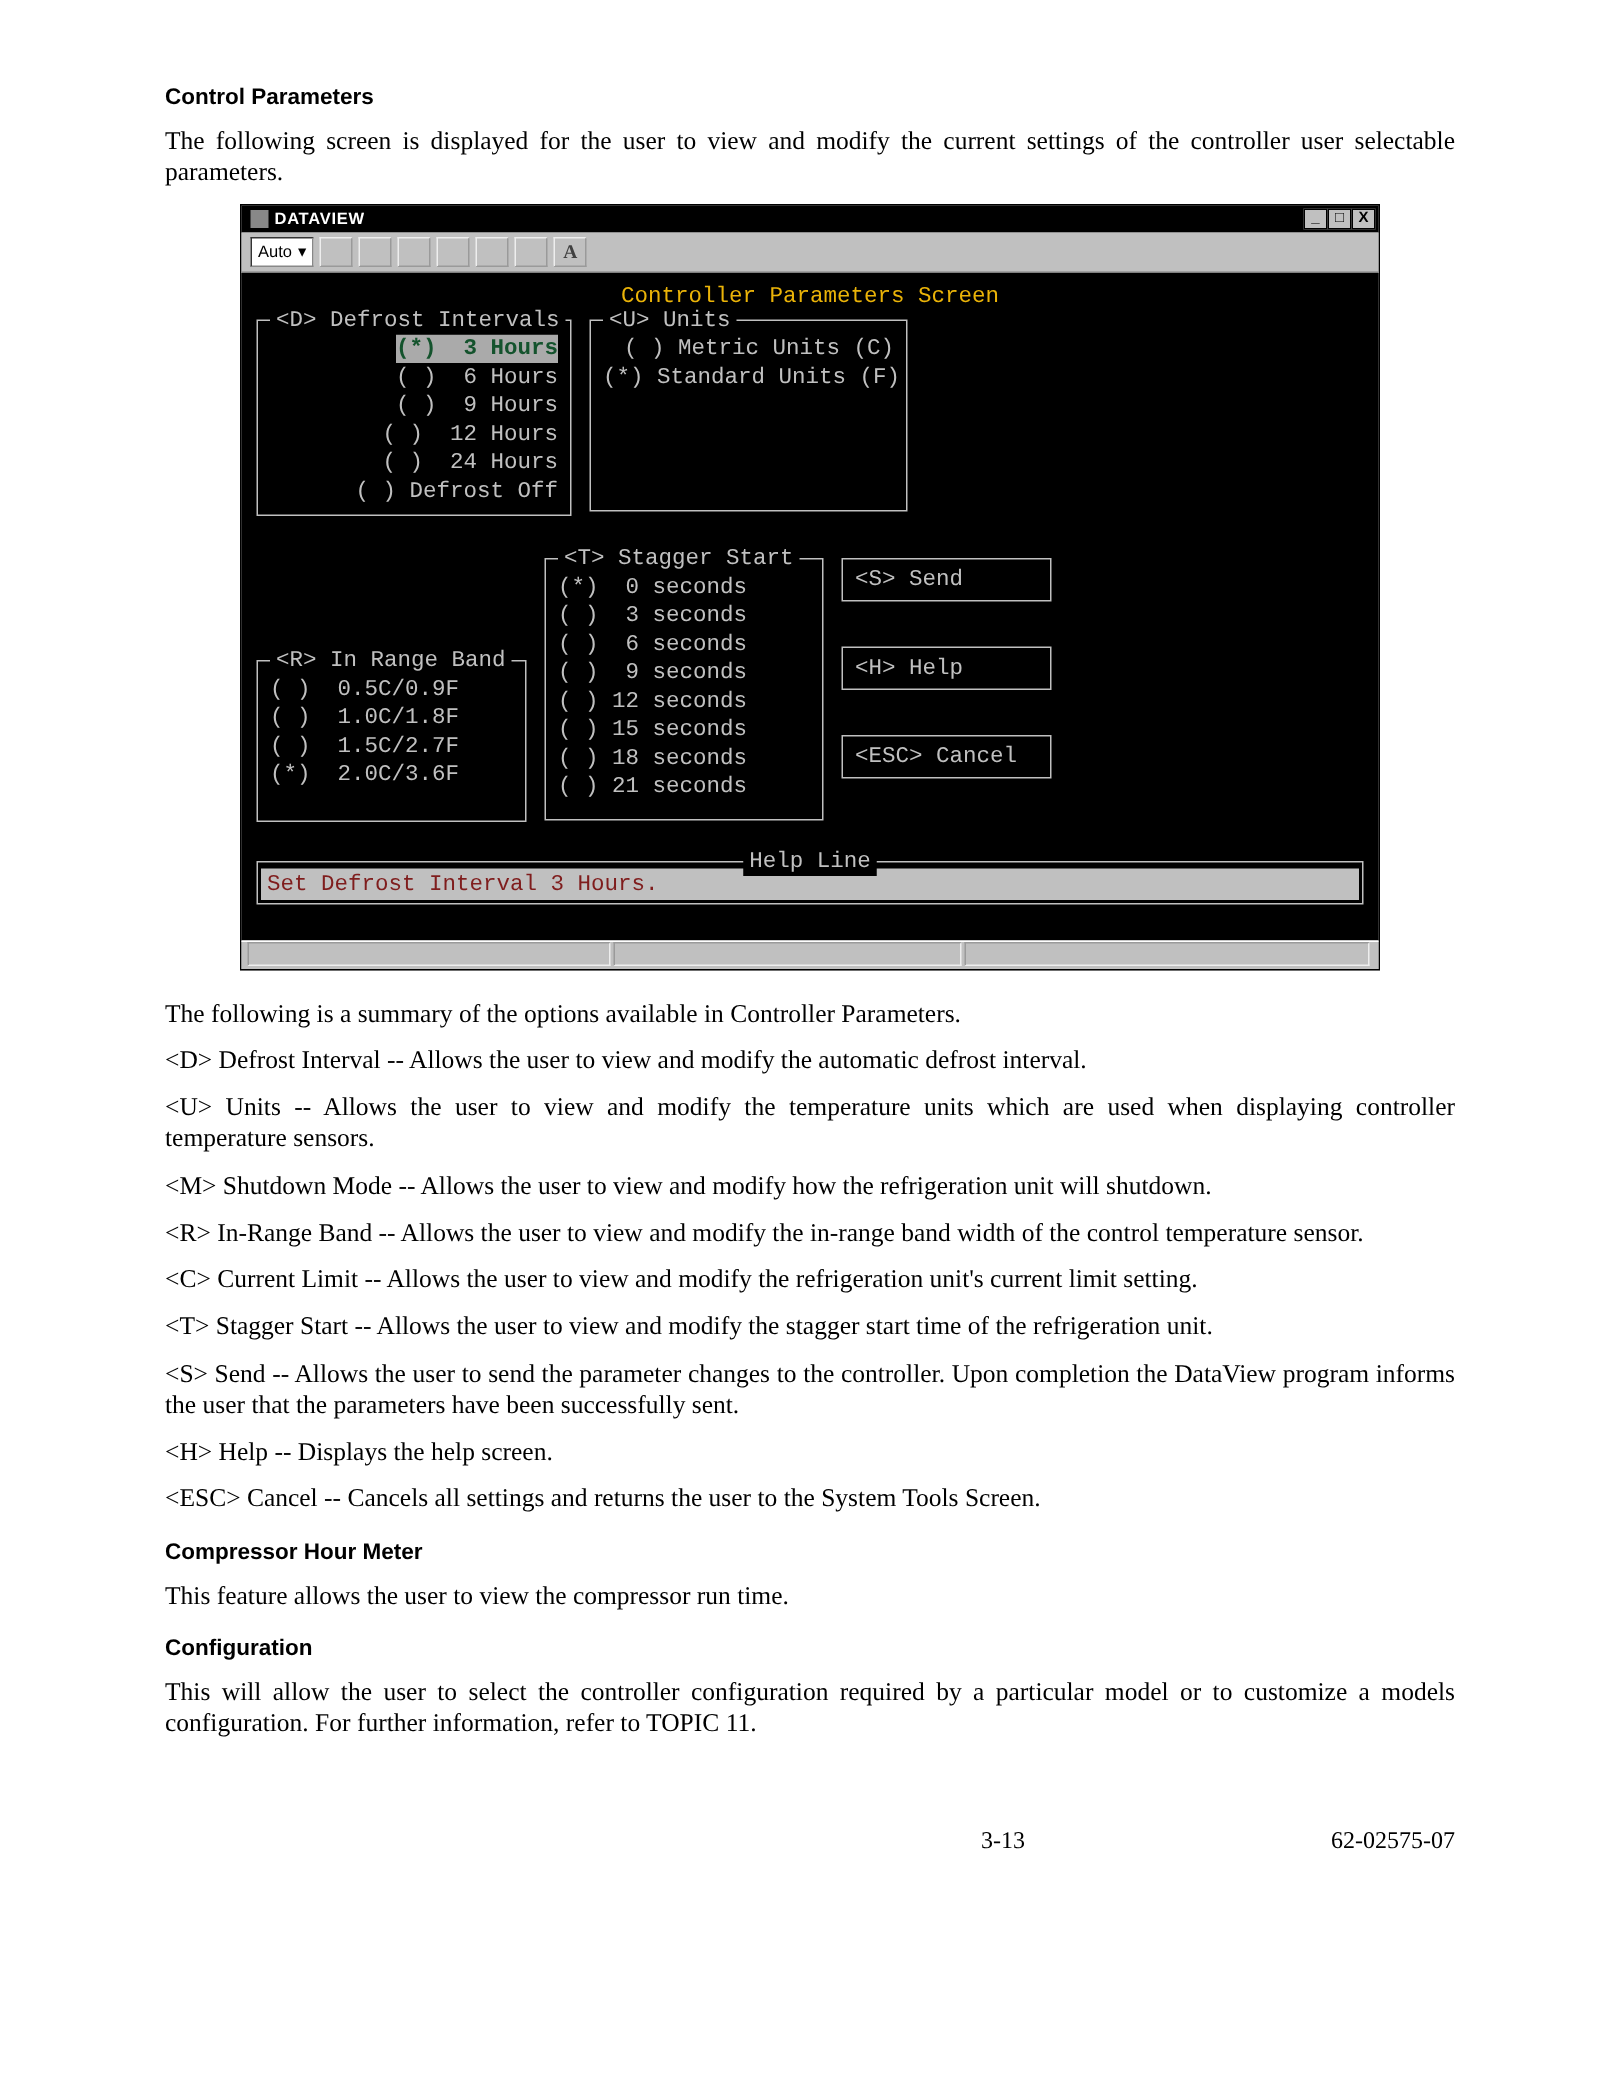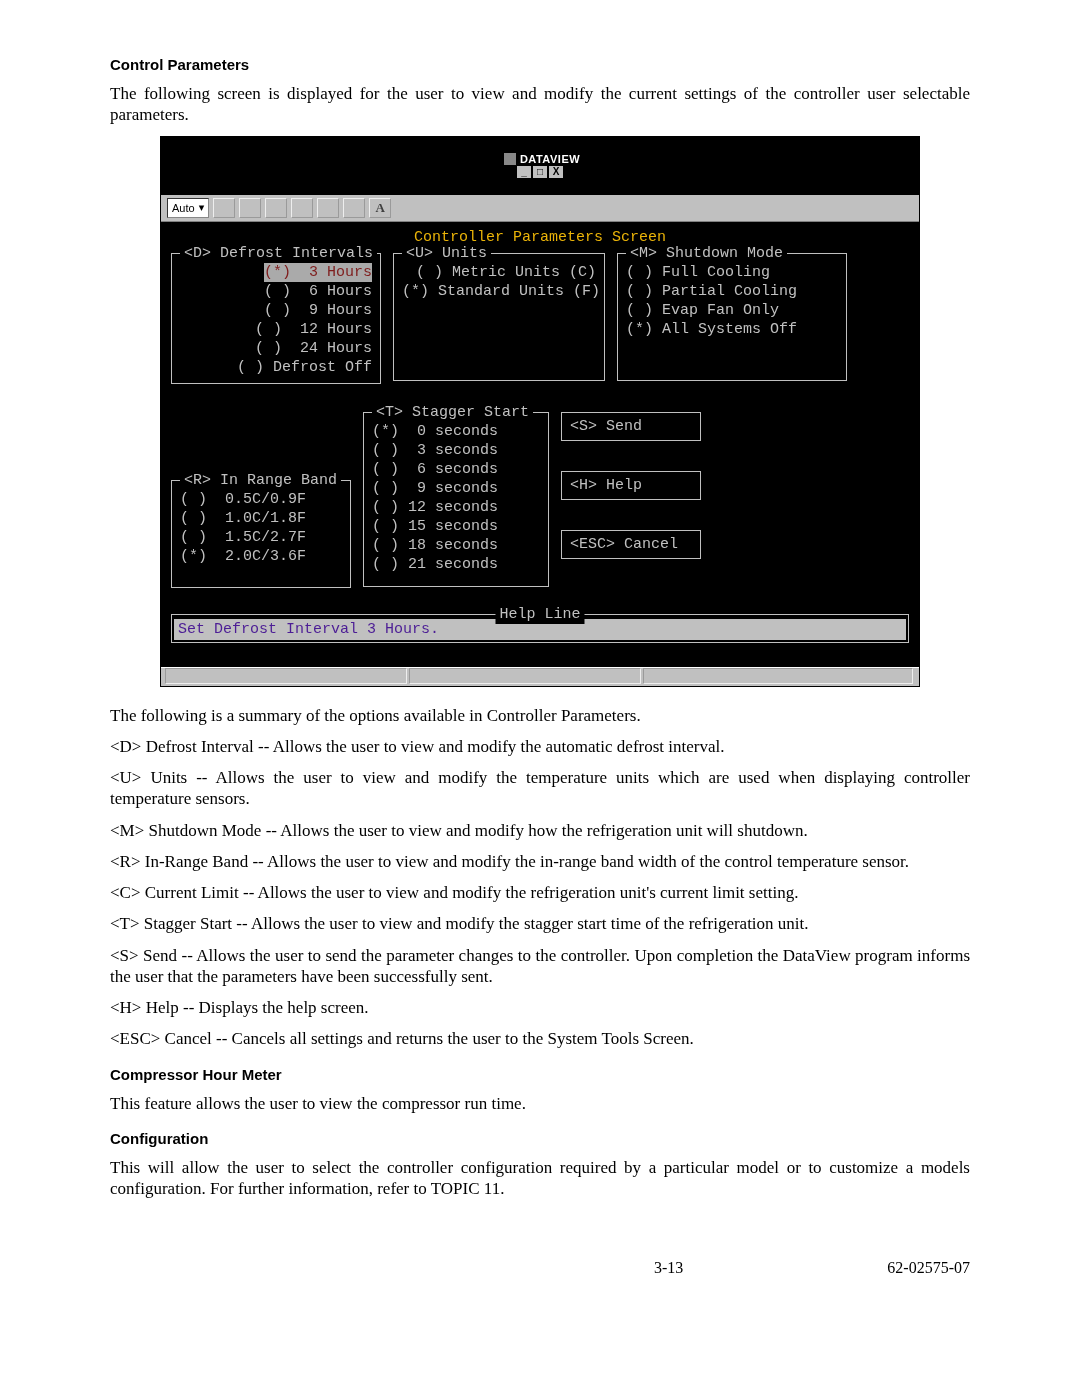--- a/index.html
+++ b/index.html
@@ -40,22 +40,21 @@
     color: #fff;
   }
   .titlebar {
     display: flex;
     align-items: center;
     justify-content: space-between;
     background: #000;
     color: #fff;
     font-family: Arial, sans-serif;
     font-size: 11px;
-    padding: 16px 2px;
-    flex-direction: column;
+    padding: 2px 2px;
   }
   .titlebar-left {
     display: flex;
     align-items: center;
     gap: 4px;
     padding-left: 4px;
     font-weight: bold;
     letter-spacing: 0.5px;
   }
   .titlebar-left .icon {
@@ -160,21 +159,21 @@
   .help-legend {
     position: absolute;
     top: -10px;
     left: 50%;
     transform: translateX(-50%);
     background: #000;
     padding: 0 4px;
   }
   .help-text {
     background: #c0c0c0;
-    color: #4c1d95;
+    color: #7f1d1d;
     padding: 1px 4px;
     margin: 2px;
   }
   .statusbar {
     background: #c0c0c0;
     height: 18px;
     border-top: 1px solid #fff;
     padding: 0 4px;
     display: flex;
   }
@@ -188,21 +187,21 @@
     display: flex;
     justify-content: space-between;
     font-size: 16px;
     margin-top: 60px;
   }
   .pagenum { flex: 1; text-align: right; }
   .docnum { flex: 1; text-align: right; }
   .footer .spacer { flex: 1; }
 
   #fs-defrost { width: 210px; min-height: 128px; text-align: right; }
-  #fs-defrost .opt:first-child { background:#aaa; color:#7f1d1d; display:inline-block; }
+  #fs-defrost .opt:first-child { background:#aaa; color:#14532d; display:inline-block;font-weight:bold; }
   #fs-units   { width: 212px; min-height: 128px; text-align: right; }
   #fs-shutdown{ width: 230px; min-height: 128px; }
 
   #fs-range   { width: 180px; min-height: 108px; }
   #fs-current { width: 184px; min-height: 128px; }
   #fs-stagger { width: 186px; min-height: 175px; }
 
   .col-buttons { display:flex; flex-direction:column; gap: 30px; width:140px; }
   .col-buttons .btnlbl { text-align:left; }
 </style>
@@ -250,29 +249,20 @@
             <span class="legend">&lt;D&gt; Defrost Intervals</span>
             <div class="opts"><div class="opt">(*)  3 Hours</div><div class="opt">( )  6 Hours</div><div class="opt">( )  9 Hours</div><div class="opt">( )  12 Hours</div><div class="opt">( )  24 Hours</div><div class="opt">( ) Defrost Off</div></div>
           </div>
           <div class="fs" id="fs-units">
             <span class="legend">&lt;U&gt; Units</span>
             <div class="opts">
                 <div class="opt">( ) Metric Units (C)</div>
                 <div class="opt">(*) Standard Units (F)</div>
               </div>
           </div>
-          <div class="fs" id="fs-shutdown">
-            <span class="legend">&lt;M&gt; Shutdown Mode</span>
-            <div class="opts">
-                <div class="opt">( ) Full Cooling</div>
-                <div class="opt">( ) Partial Cooling</div>
-                <div class="opt">( ) Evap Fan Only</div>
-                <div class="opt">(*) All Systems Off</div>
-              </div>
-          </div>
         </div>
 
         <div class="row row2">
           <div style="display:flex; flex-direction:column; justify-content:flex-end; height:176px;">
             <div class="fs" id="fs-range">
               <span class="legend">&lt;R&gt; In Range Band</span>
               <div class="opts">
                   <div class="opt">( )  0.5C/0.9F</div>
                   <div class="opt">( )  1.0C/1.8F</div>
                   <div class="opt">( )  1.5C/2.7F</div>

